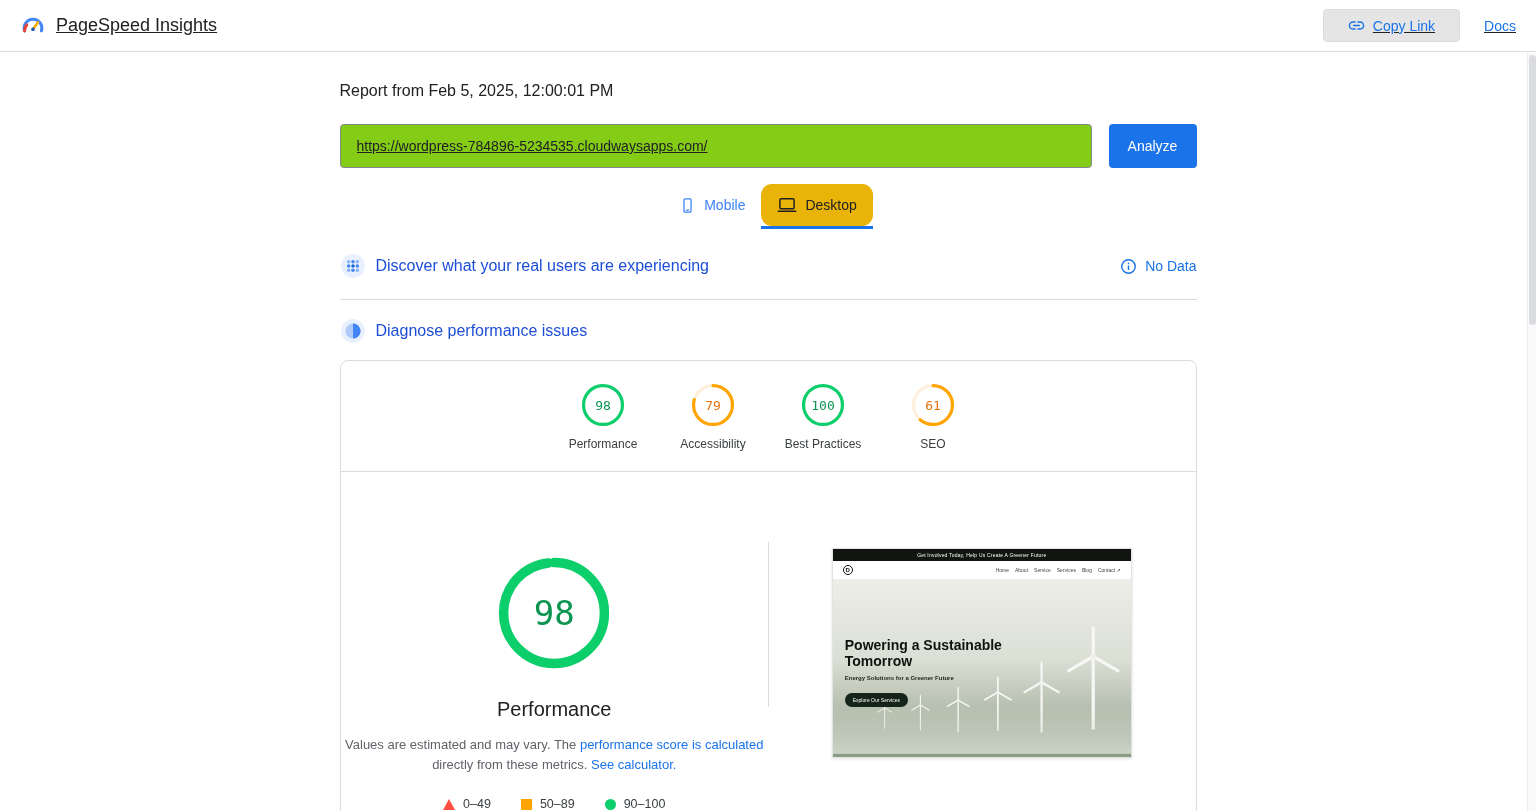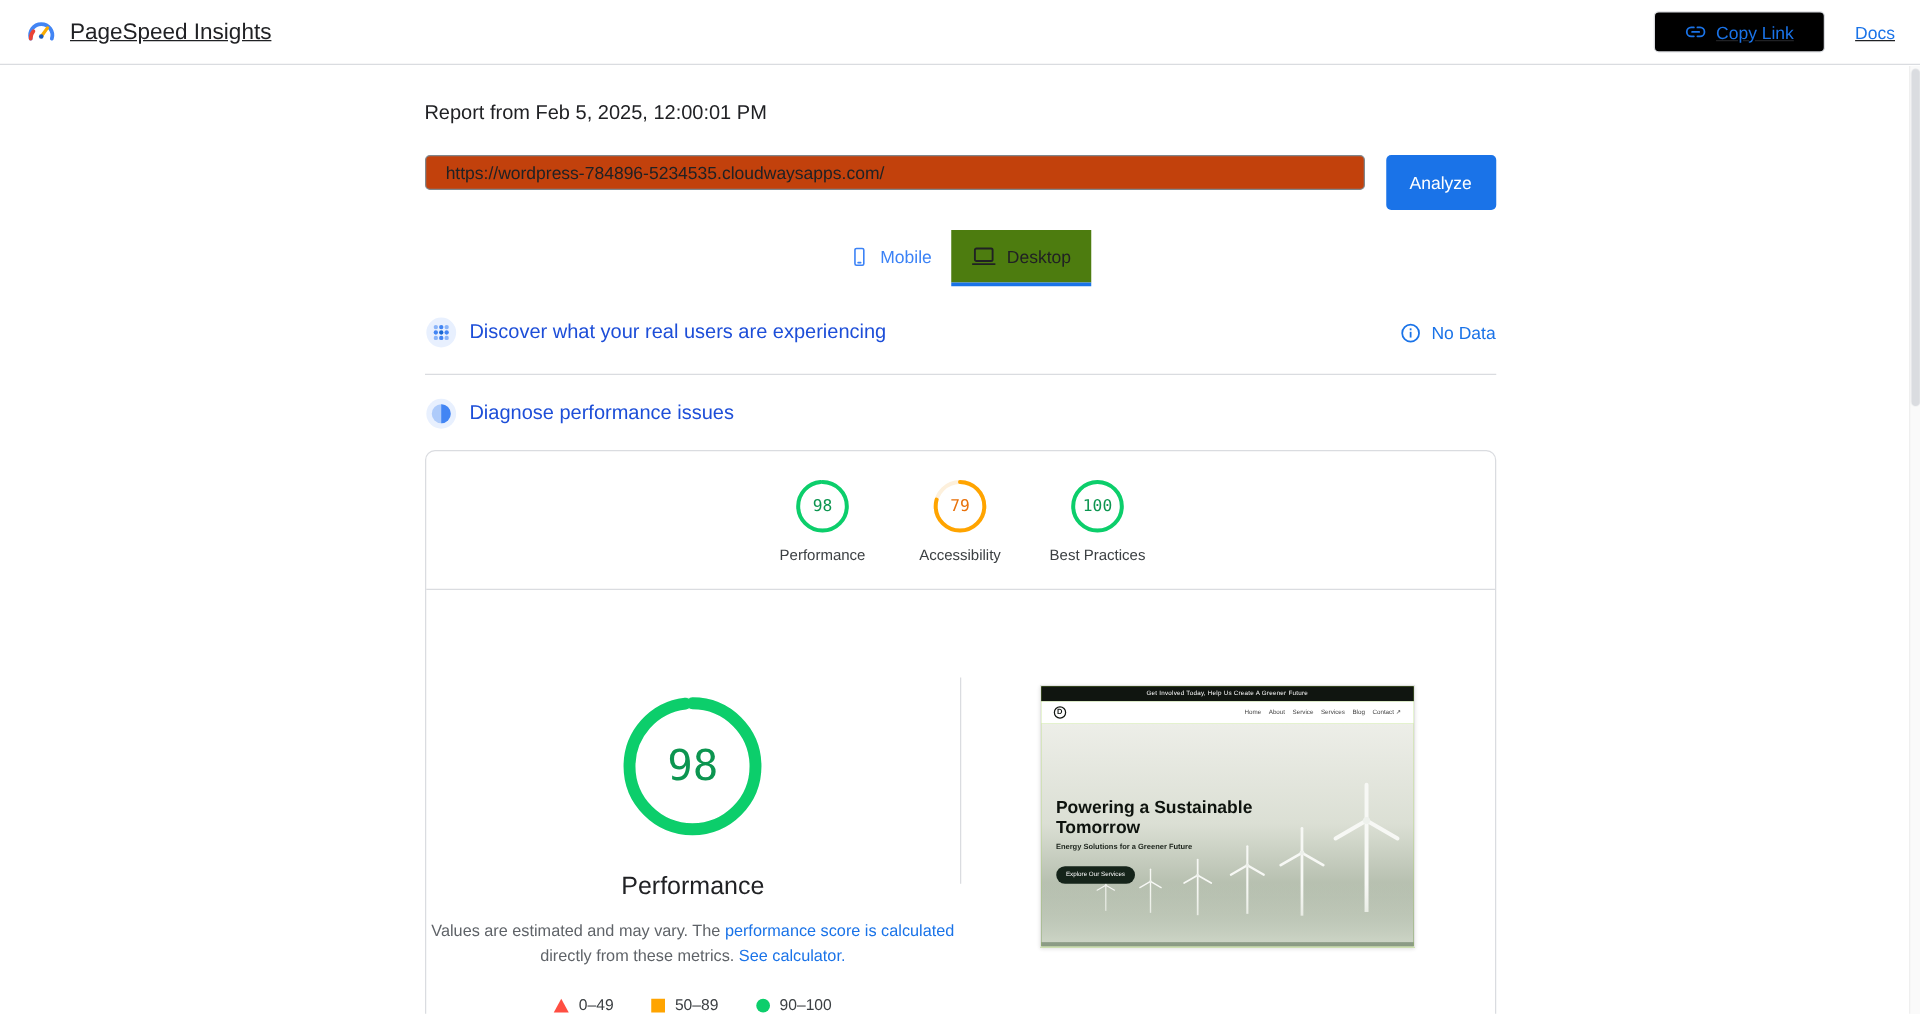--- a/index.html
+++ b/index.html
@@ -13,48 +13,48 @@
 
   
   .topbar {
     height:52px; display:flex; align-items:center; justify-content:space-between;
     padding:0 20px; border-bottom:1px solid #dadce0; background:#fff;text-decoration:underline;
   }
   .topbar-left { display:flex; align-items:center; gap:10px; }
   .app-title { font-size:18px; color:#202124; cursor:pointer; }
   .topbar-right { display:flex; align-items:center; gap:24px; }
   .copy-link {
-    display:flex; align-items:center; gap:8px; border:1px solid #dadce0; background:#000000;
+    display:flex; align-items:center; gap:8px; border:1px solid #dadce0; background:#e5e5e5;
     color:#1a73e8; font-size:14px; font-weight:500; padding:7px 24px; border-radius:4px;
     cursor:pointer; font-family:inherit;
   }
   .docs { color:#1a73e8; font-size:14px; font-weight:500; cursor:pointer; }
 
   
   .main { width:857px; margin:0 auto; padding-top:30px; }
   .report-heading { font-size:16px; font-weight:500; margin:0 0 24px; color:#202124; }
 
   .search-row { display:flex; gap:17px; }
   .url-input {
-    flex:1; height:28px; border:1px solid #80868b; border-radius:4px; padding:0 16px;
-    font-size:14px; color:#202124; font-family:inherit; background:#c2410c;
+    flex:1; height:44px; border:1px solid #80868b; border-radius:4px; padding:0 16px;
+    font-size:14px; color:#202124; font-family:inherit; background:#84cc16;text-decoration:underline;
   }
   .analyze-btn {
     width:88px; height:44px; background:#1a73e8; border:none; border-radius:4px;
     color:#fff; font-size:14px; font-weight:500; cursor:pointer; font-family:inherit;
   }
 
   
   .tabs { display:flex; justify-content:center; margin-top:16px; }
   .tab {
     display:flex; align-items:center; gap:8px; height:42px; padding:0 16px;
     font-size:14px; font-weight:500; color:#3b82f6; cursor:pointer; position:relative;
     margin-bottom:3px;
   }
-  .tab.selected { background:#4d7c0f; color:#202124; }
+  .tab.selected { background:#eab308; color:#202124;border-radius:11px; }
   .tab.selected::after {
     content:""; position:absolute; left:0; right:0; bottom:-3px; height:3px; background:#1a73e8;
   }
 
   
   .section-row { display:flex; align-items:center; margin-top:24px; }
   .section-icon { width:26px; height:26px; flex:none; margin-right:10px; display:flex; }
   .section-title { font-size:16px; font-weight:500; color:#1d4ed8; }
   .no-data {
     margin-left:auto; display:flex; align-items:center; gap:8px;
@@ -252,20 +252,30 @@
       </a>
       <a class="score">
         <div class="gauge gauge-sm g-pass">
           <svg class="gauge-svg" viewBox="0 0 36 36" aria-hidden="true">
             <circle class="gauge-track" cx="18" cy="18" r="15.9155"></circle>
             <circle class="gauge-arc" cx="18" cy="18" r="15.9155" stroke-dasharray="100, 0"></circle>
           </svg>
           <span class="gauge-num">100</span>
         </div>
         <div class="score-label">Best Practices</div>
+      </a>
+      <a class="score">
+        <div class="gauge gauge-sm g-average">
+          <svg class="gauge-svg" viewBox="0 0 36 36" aria-hidden="true">
+            <circle class="gauge-track" cx="18" cy="18" r="15.9155"></circle>
+            <circle class="gauge-arc" cx="18" cy="18" r="15.9155" stroke-dasharray="61, 39"></circle>
+          </svg>
+          <span class="gauge-num">61</span>
+        </div>
+        <div class="score-label">SEO</div>
       </a>
     </div>
 
     <div class="card-divider"></div>
 
     <div class="card-main">
       <div class="v-divider"></div>
 
       <div class="col col-left">
         <div class="gauge gauge-lg g-pass">

